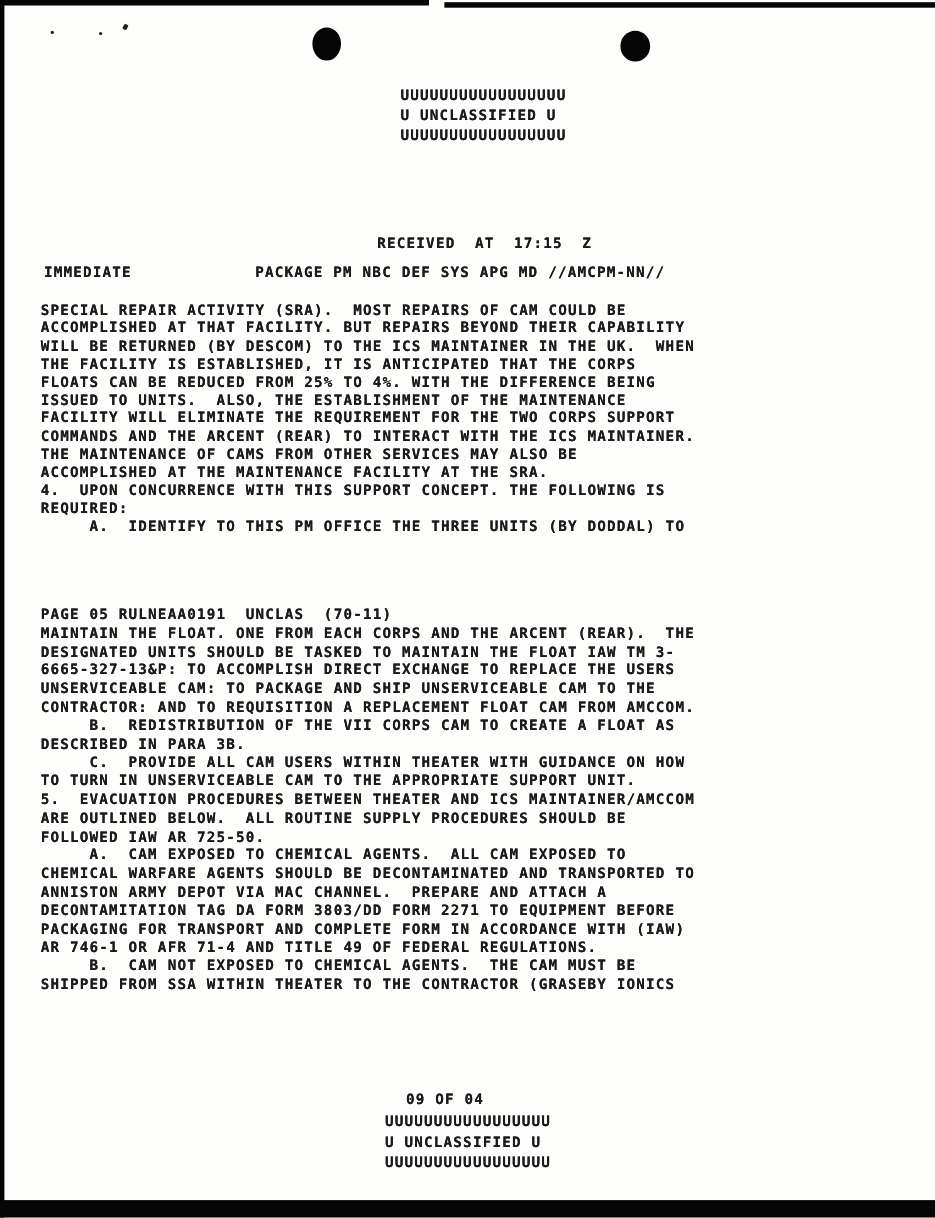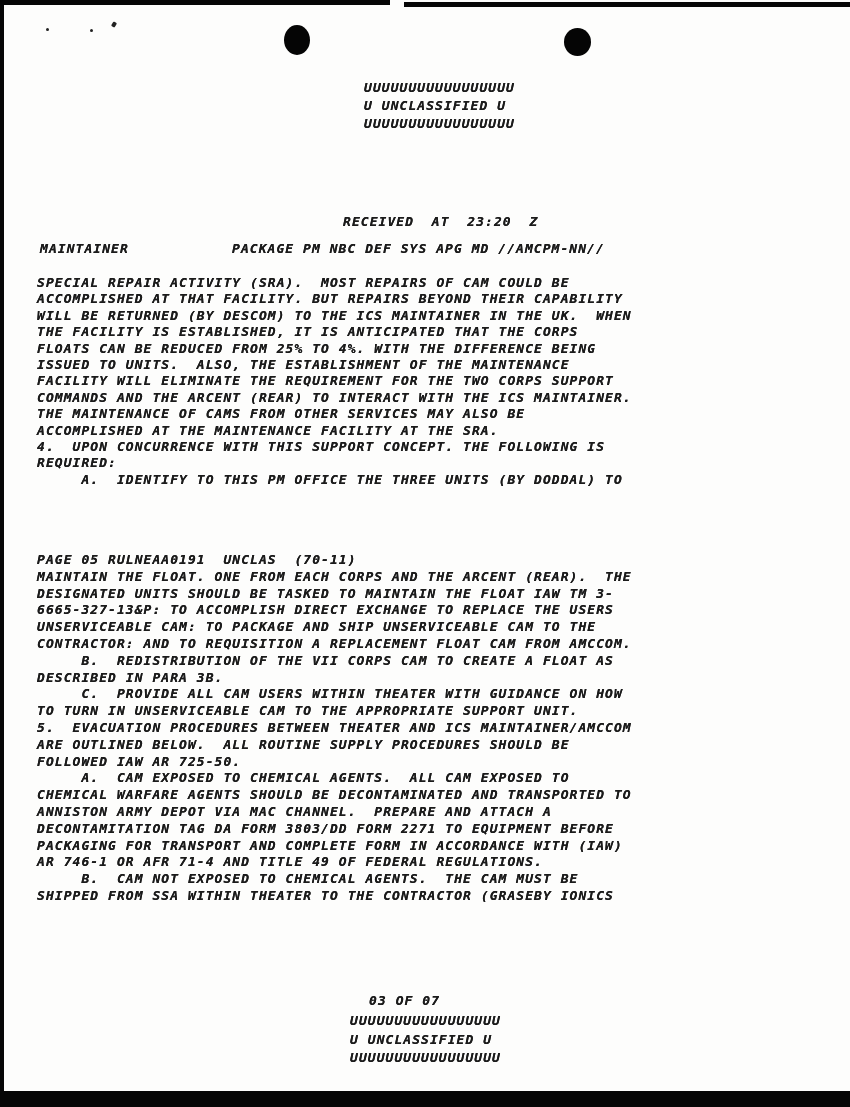--- a/index.html
+++ b/index.html
@@ -8,21 +8,21 @@
     background:#fdfdfc;
     font-family:"DejaVu Sans Mono","Liberation Mono",monospace;
   }
   .ink{
     color:#1b1b1b;
     font-weight:bold;
     font-size:13px;
     letter-spacing:1.05px;
     text-shadow:0 0 .5px #1b1b1b;
   }
-  pre{margin:0;white-space:pre;font-style:italic;}
+  pre{margin:0;white-space:pre;}
   .abs{position:absolute;}
   .bar{position:absolute;background:#060606;}
   .punch{position:absolute;background:#050505;border-radius:50%;}
   .speck{position:absolute;background:#222;border-radius:50%;}
   #banner-top{top:79px;left:364px;line-height:18px;}
   #received-stamp{top:214px;left:343px;}
   #precedence{top:241px;left:40px;}
   #routing-line{top:241px;left:232px;}
   #body-block-1{top:275px;left:37px;line-height:16.4px;}
   #body-block-2{top:552px;left:37px;line-height:16.8px;}
@@ -41,23 +41,23 @@
 <div class="punch" style="left:564px;top:28px;width:27px;height:28px;"></div>
 
 <div class="speck" style="left:46px;top:28px;width:3px;height:3px;"></div>
 <div class="speck" style="left:90px;top:29px;width:3px;height:3px;"></div>
 <div class="speck" style="left:112px;top:22px;width:4px;height:5px;transform:rotate(30deg);border-radius:1px;"></div>
 
 <pre id="banner-top" class="abs ink">UUUUUUUUUUUUUUUUU
 U UNCLASSIFIED U
 UUUUUUUUUUUUUUUUU</pre>
 
-<pre id="received-stamp" class="abs ink">RECEIVED  AT  23:20  Z</pre>
+<pre id="received-stamp" class="abs ink">RECEIVED  AT  17:15  Z</pre>
 
-<pre id="precedence" class="abs ink">MAINTAINER</pre>
+<pre id="precedence" class="abs ink">IMMEDIATE</pre>
 <pre id="routing-line" class="abs ink">PACKAGE PM NBC DEF SYS APG MD //AMCPM-NN//</pre>
 
 <pre id="body-block-1" class="abs ink">SPECIAL REPAIR ACTIVITY (SRA).  MOST REPAIRS OF CAM COULD BE
 ACCOMPLISHED AT THAT FACILITY. BUT REPAIRS BEYOND THEIR CAPABILITY
 WILL BE RETURNED (BY DESCOM) TO THE ICS MAINTAINER IN THE UK.  WHEN
 THE FACILITY IS ESTABLISHED, IT IS ANTICIPATED THAT THE CORPS
 FLOATS CAN BE REDUCED FROM 25% TO 4%. WITH THE DIFFERENCE BEING
 ISSUED TO UNITS.  ALSO, THE ESTABLISHMENT OF THE MAINTENANCE
 FACILITY WILL ELIMINATE THE REQUIREMENT FOR THE TWO CORPS SUPPORT
 COMMANDS AND THE ARCENT (REAR) TO INTERACT WITH THE ICS MAINTAINER.
@@ -82,16 +82,16 @@
 FOLLOWED IAW AR 725-50.
      A.  CAM EXPOSED TO CHEMICAL AGENTS.  ALL CAM EXPOSED TO
 CHEMICAL WARFARE AGENTS SHOULD BE DECONTAMINATED AND TRANSPORTED TO
 ANNISTON ARMY DEPOT VIA MAC CHANNEL.  PREPARE AND ATTACH A
 DECONTAMITATION TAG DA FORM 3803/DD FORM 2271 TO EQUIPMENT BEFORE
 PACKAGING FOR TRANSPORT AND COMPLETE FORM IN ACCORDANCE WITH (IAW)
 AR 746-1 OR AFR 71-4 AND TITLE 49 OF FEDERAL REGULATIONS.
      B.  CAM NOT EXPOSED TO CHEMICAL AGENTS.  THE CAM MUST BE
 SHIPPED FROM SSA WITHIN THEATER TO THE CONTRACTOR (GRASEBY IONICS</pre>
 
-<pre id="page-indicator" class="abs ink">03 OF 07</pre>
+<pre id="page-indicator" class="abs ink">09 OF 04</pre>
 <pre id="banner-bottom" class="abs ink">UUUUUUUUUUUUUUUUU
 U UNCLASSIFIED U
 UUUUUUUUUUUUUUUUU</pre>
 
 </body></html>

